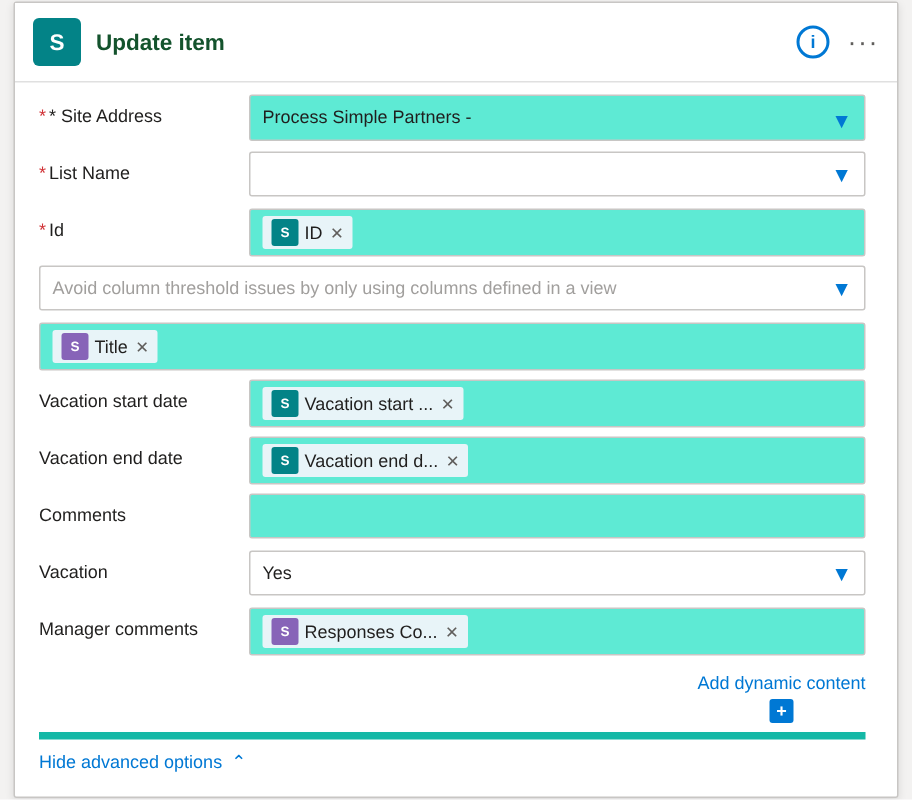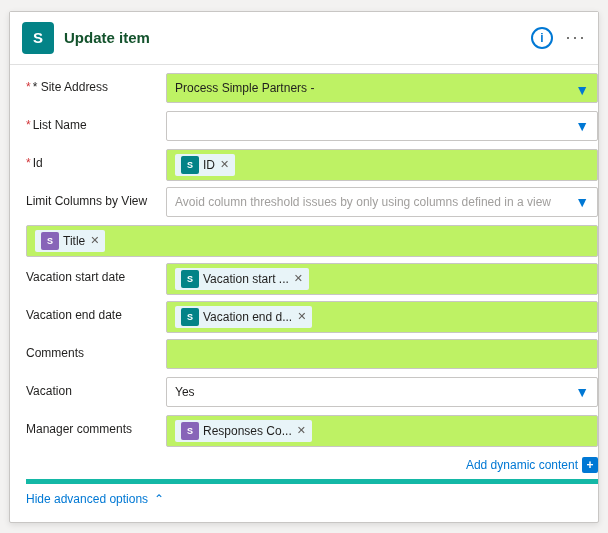--- a/index.html
+++ b/index.html
@@ -65,21 +65,21 @@
       font-weight: bold;
       cursor: pointer;
     }
     .more-btn {
       color: #605e5c;
       font-size: 18px;
       cursor: pointer;
       letter-spacing: 1px;
     }
     .card-body {
-      padding: 8px 0 12px 16px;
+      padding: 8px 21px 12px 16px;
     }
     .form-row {
       display: flex;
       align-items: flex-start;
       margin-bottom: 6px;
       min-height: 32px;
     }
     .form-label {
       width: 140px;
       min-width: 140px;
@@ -93,21 +93,21 @@
       margin-right: 2px;
     }
     .form-control {
       flex: 1;
       border: 1px solid #c8c6c4;
       border-radius: 2px;
       min-height: 30px;
       padding: 4px 8px;
       display: flex;
       align-items: center;
-      background: #bef264;
+      background: #5eead4;
       position: relative;
     }
     .form-control-multiline {
       padding: 6px 8px;
     }
     .site-address-text {
       color: #201f1e;
       font-size: 12px;
       line-height: 1.4;
     }
@@ -163,20 +163,21 @@
       text-align: right;
       padding: 4px 0 6px 0;
     }
     .add-dynamic-btn {
       color: #0078d4;
       font-size: 12px;
       cursor: pointer;
       display: inline-flex;
       align-items: center;
       gap: 4px;
+      flex-direction: column;
     }
     .add-dynamic-icon {
       width: 16px;
       height: 16px;
       background: #0078d4;
       color: white;
       display: inline-flex;
       align-items: center;
       justify-content: center;
       font-size: 12px;
@@ -259,23 +260,20 @@
       <div class="form-control">
         <span class="tag-chip">
           <span class="tag-chip-icon">S</span>
           <span>ID</span>
           <span class="tag-chip-close">✕</span>
         </span>
       </div>
     </div>
 
     <div class="form-row">
-      <div class="form-label">
-        <span>Limit Columns by View</span>
-      </div>
       <div class="select-control">
         <span class="placeholder-text">Avoid column threshold issues by only using columns defined in a view</span>
         <span class="dropdown-arrow">▼</span>
       </div>
     </div>
 
     <div class="form-row">
       <div class="form-control">
         <span class="tag-chip">
           <span class="tag-chip-icon tag-chip-icon-purple">S</span>

